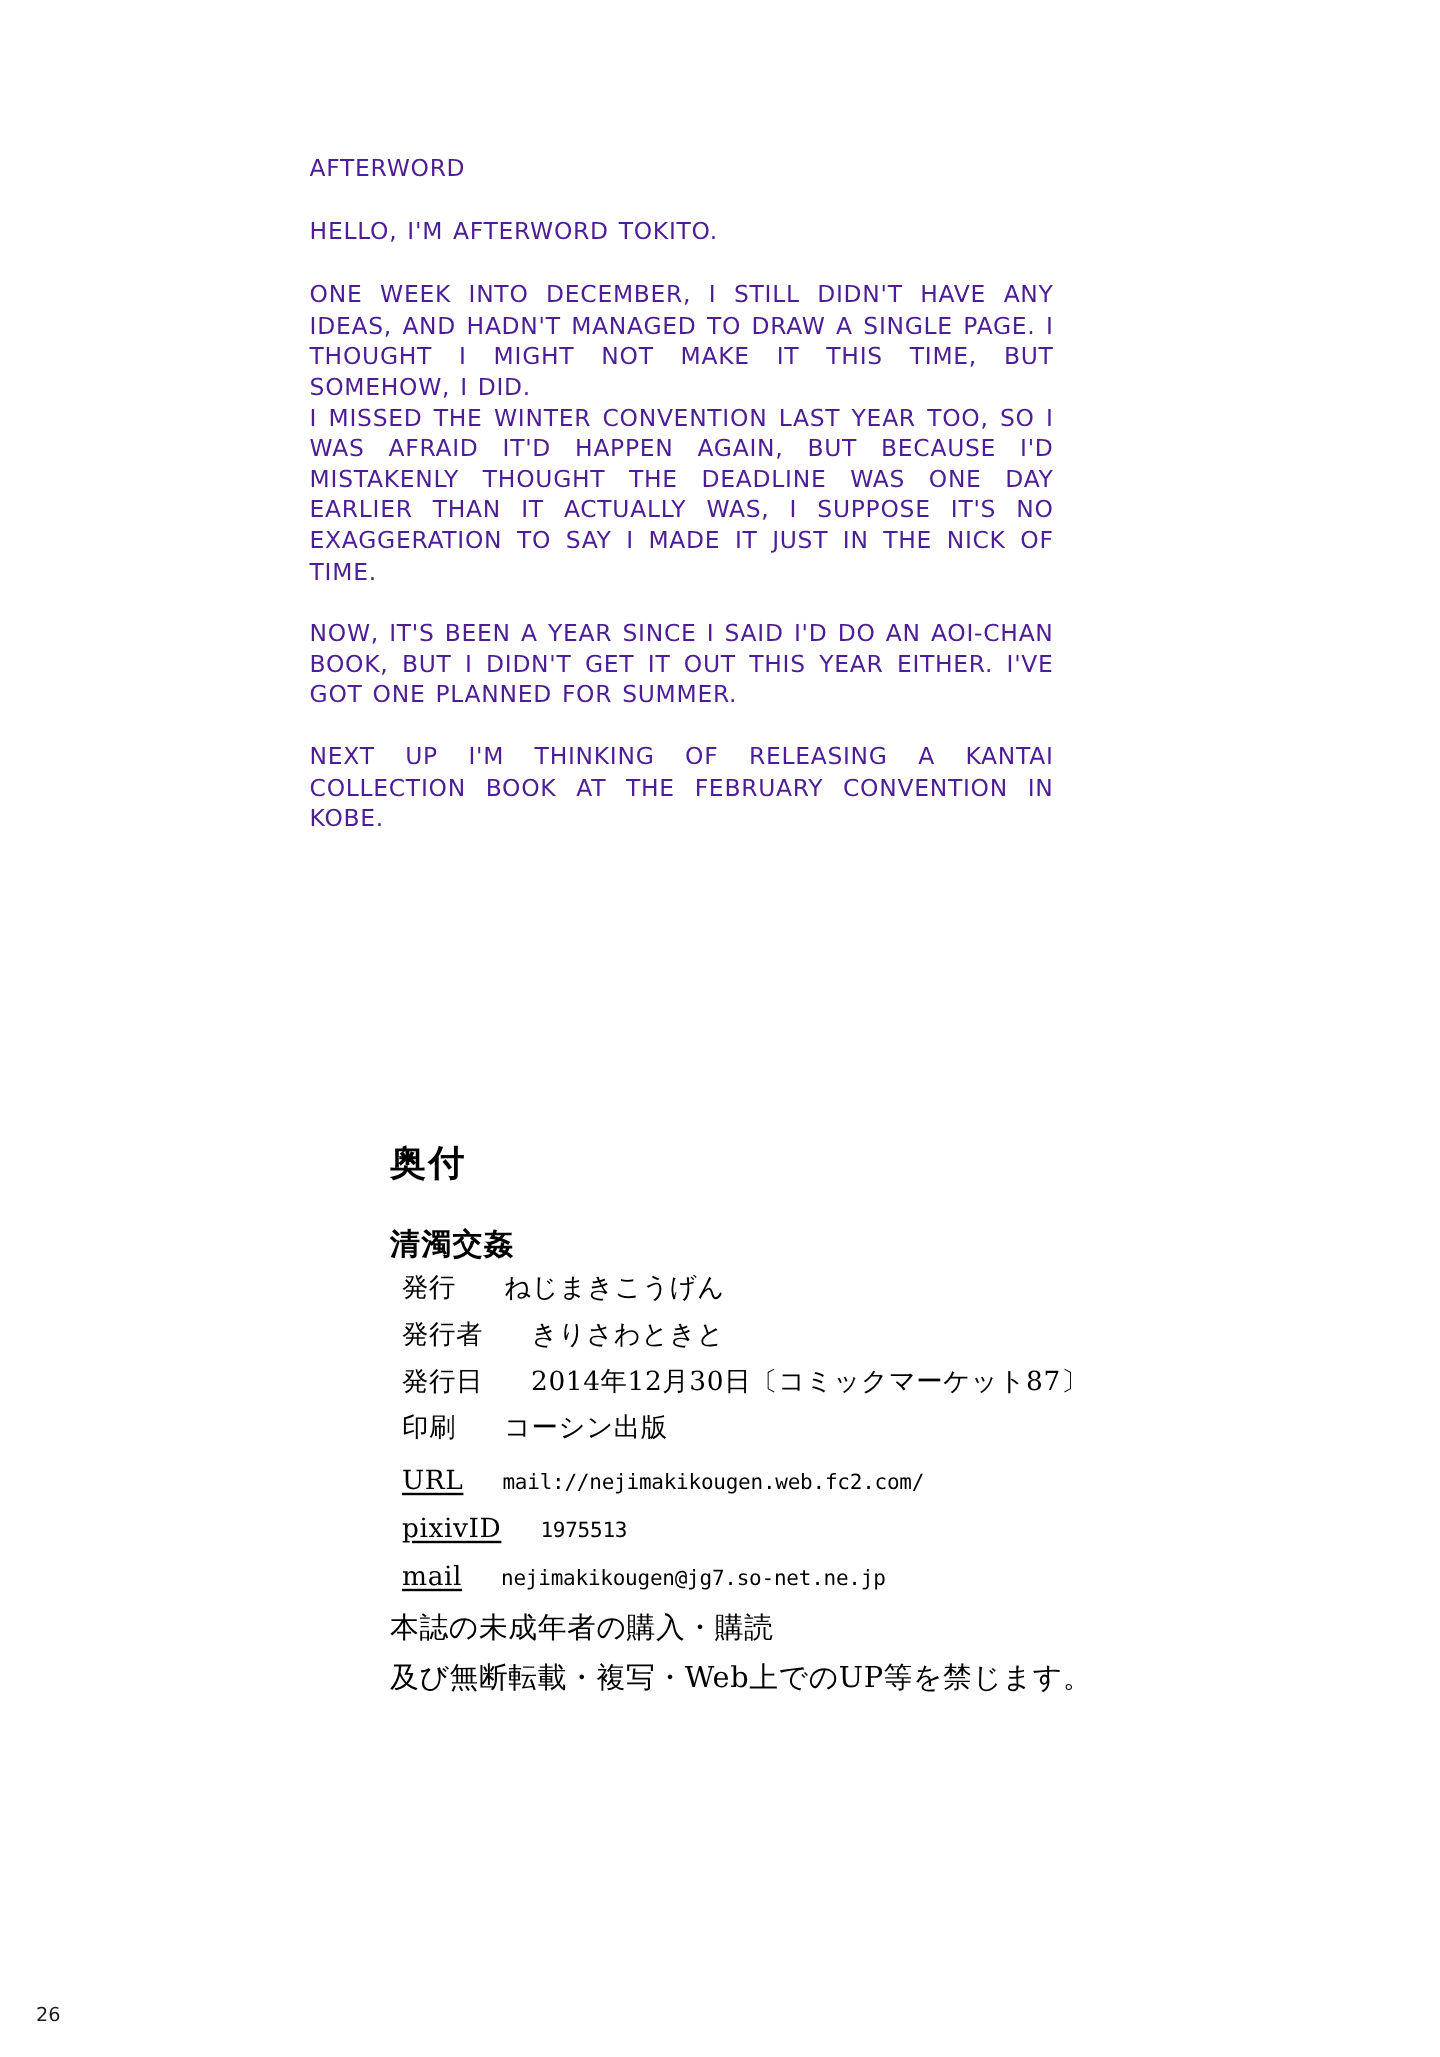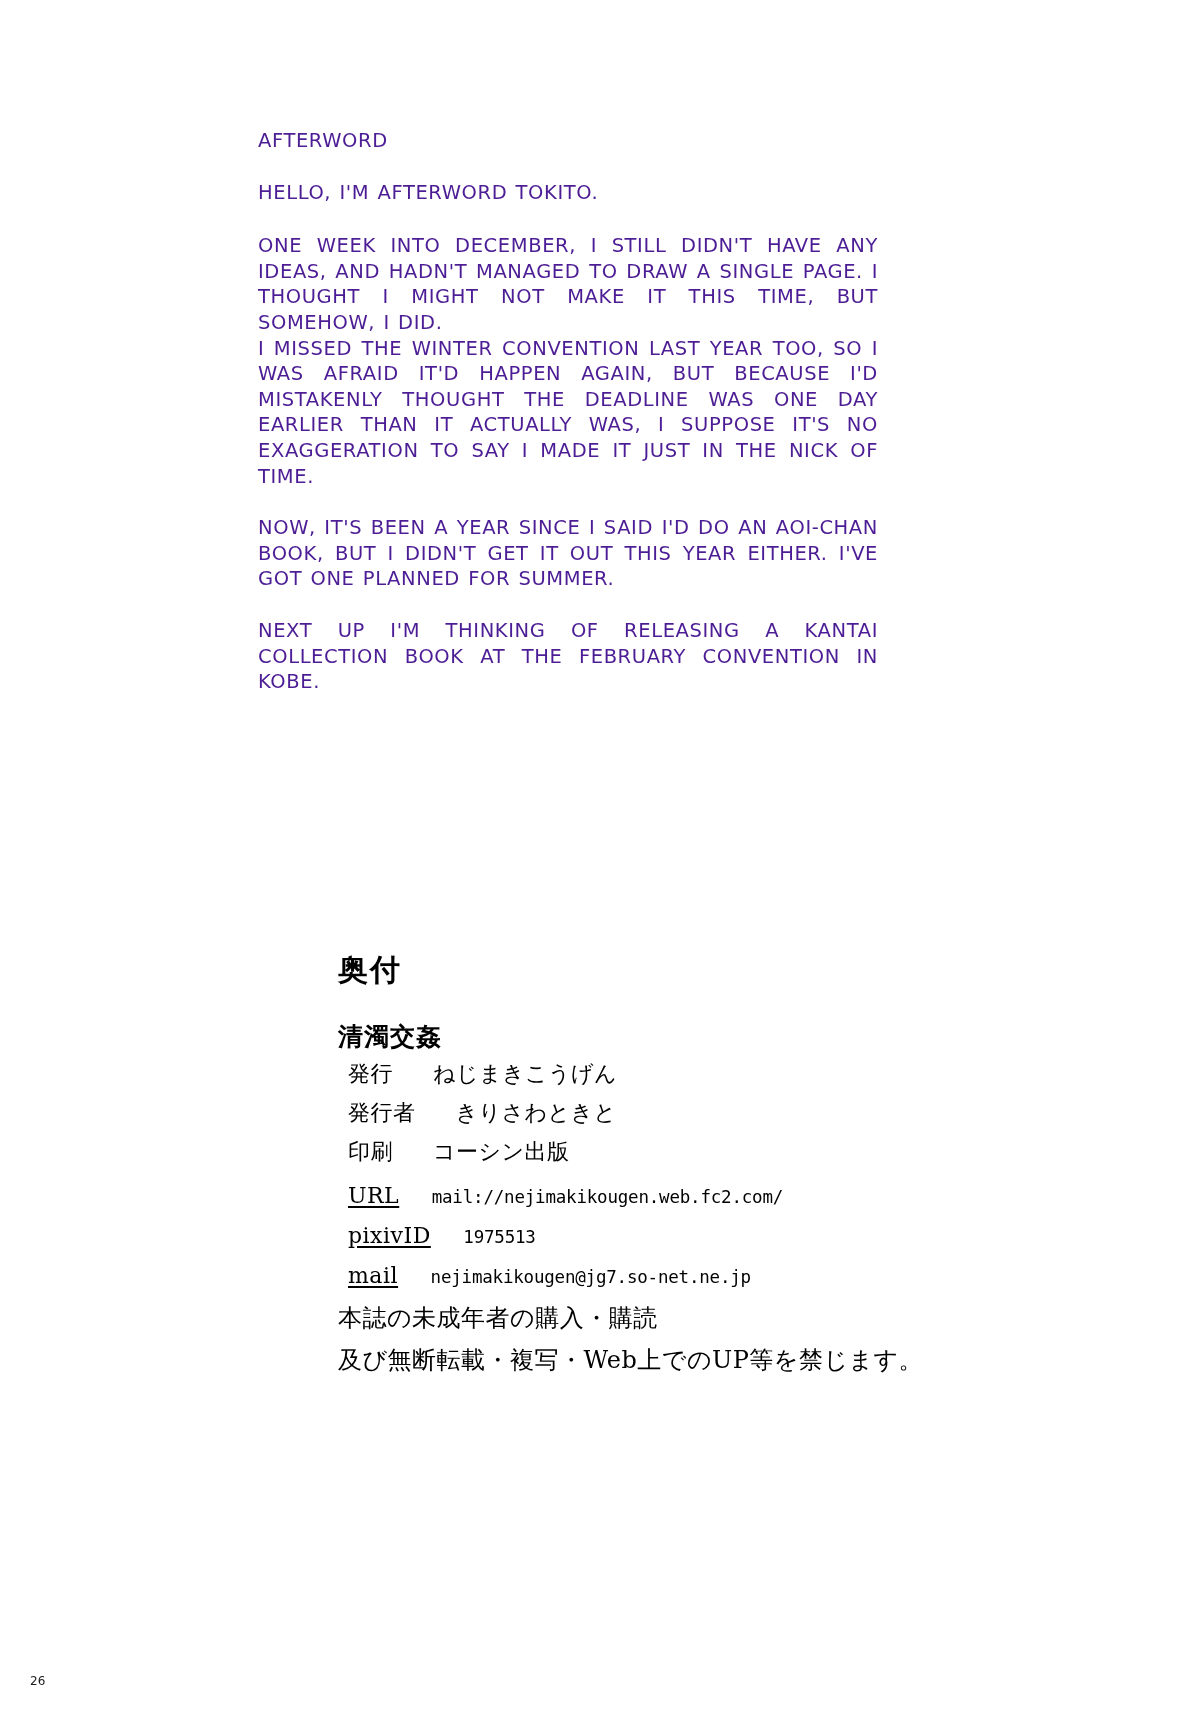--- a/index.html
+++ b/index.html
@@ -42,21 +42,21 @@
     text-align: justify;
     text-align-last: left;
   }
   .aw-gap {
     margin-top: 26px !important;
   }
 
   
   .colophon {
     position: absolute;
-    left: 338px;
+    left: 325px;
     top: 955px;
     width: 600px;
     font-family: "DejaVu Serif", serif;
   }
   .colo-heading {
     font-size: 30px;
     font-weight: bold;
     letter-spacing: 2px;
     margin: 0 0 36px 0;
     line-height: 1;
@@ -99,21 +99,21 @@
     white-space: nowrap;
   }
   .gap-top-small { margin-top: 12px; }
 
   
   .page-number {
     position: absolute;
     left: 30px;
     bottom: 26px;
     font-family: "DejaVu Sans", sans-serif;
-    font-size: 12px;
+    font-size: 16px;
     color: #1a1a1a;
   }
 </style>
 </head>
 <body>
 
 <div class="afterword">
   <p class="aw-title">AFTERWORD</p>
   <p class="aw-hello">HELLO, I'M AFTERWORD TOKITO.</p>
   <p class="aw-justify">ONE WEEK INTO DECEMBER, I STILL DIDN'T HAVE ANY IDEAS, AND HADN'T MANAGED TO DRAW A SINGLE PAGE. I THOUGHT I MIGHT NOT MAKE IT THIS TIME, BUT SOMEHOW, I DID.</p>
@@ -131,20 +131,25 @@
     &nbsp;&nbsp;
     <span class="colo-pair">ねじまきこうげん</span>
   </div>
 
   <div class="colo-line tight">
     <span class="colo-pair">発行者</span>
     &nbsp;&nbsp;
     <span class="colo-pair">きりさわときと</span>
   </div>
 
+  <div class="colo-line tight">
+    <span class="colo-pair">発行日</span>
+    &nbsp;&nbsp;
+    <span class="colo-pair">2014年12月30日〔コミックマーケット87〕</span>
+  </div>
 
   <div class="colo-line tight">
     <span class="colo-pair">印刷</span>
     &nbsp;&nbsp;
     <span class="colo-pair">コーシン出版</span>
   </div>
 
   <div class="colo-line gap-top-small">
     <span class="colo-pair label-underline">URL</span>
     &nbsp;

